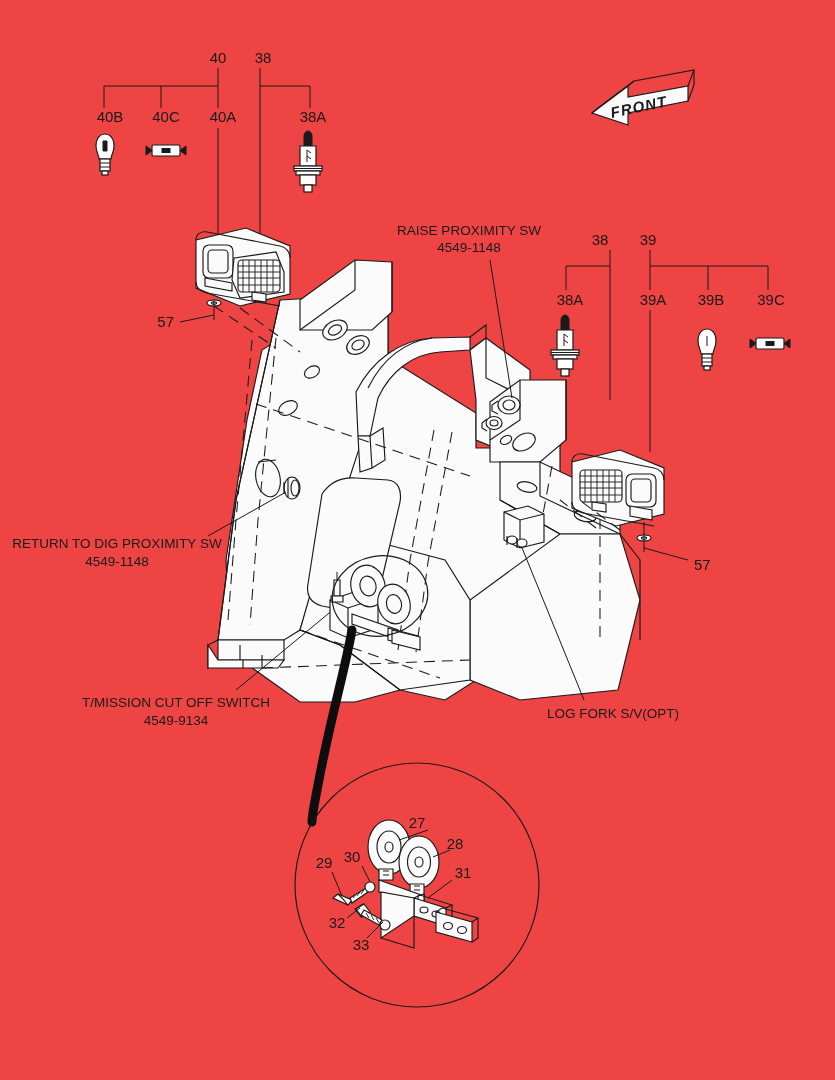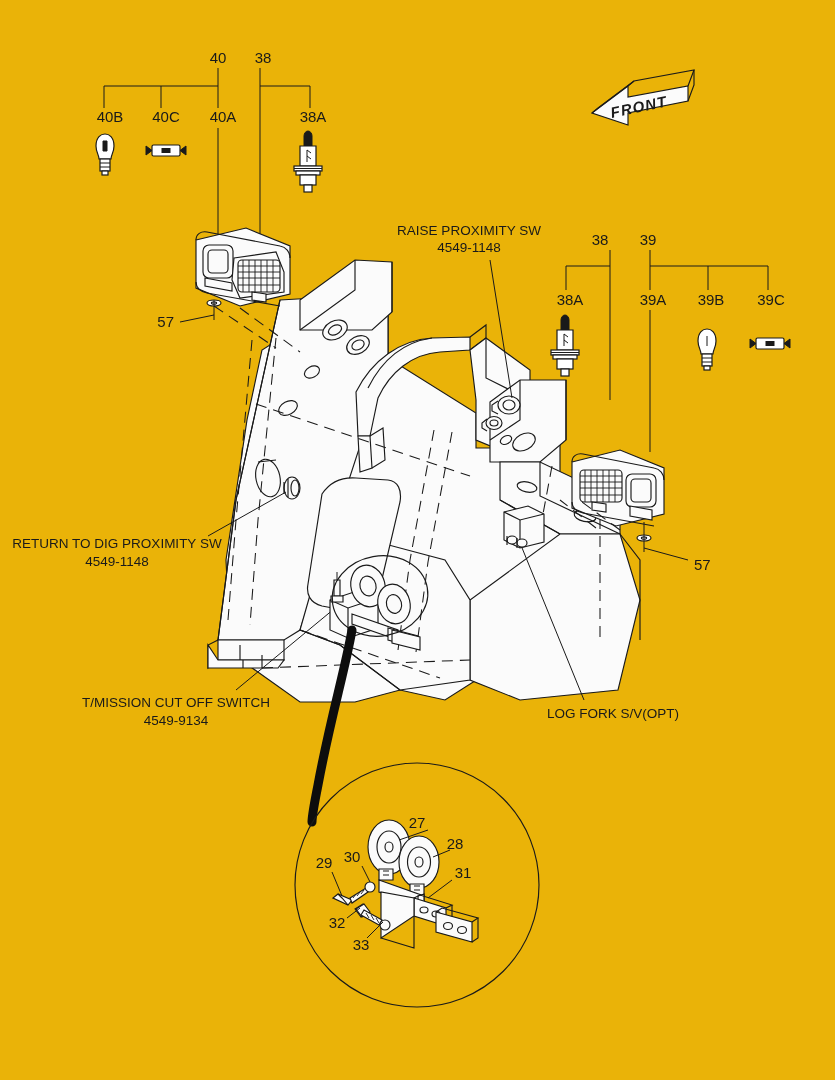--- a/index.html
+++ b/index.html
@@ -4,21 +4,21 @@
 <style>
   html, body {
     margin: 0;
     padding: 0;
     background: #f7f7f7;
   }
   #page {
     position: relative;
     width: 835px;
     height: 1080px;
-    background: #eab308;
+    background: #ef4444;
     font-family: "Liberation Sans", sans-serif;
     overflow: hidden;
   }
   #diagram {
     position: absolute;
     left: 0;
     top: 0;
     width: 835px;
     height: 1080px;
   }

